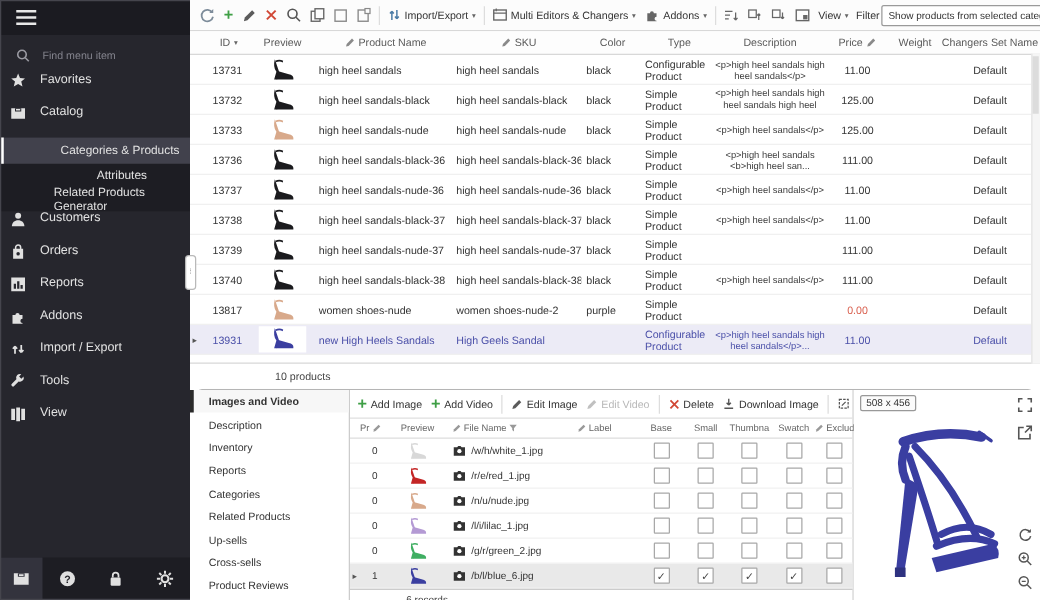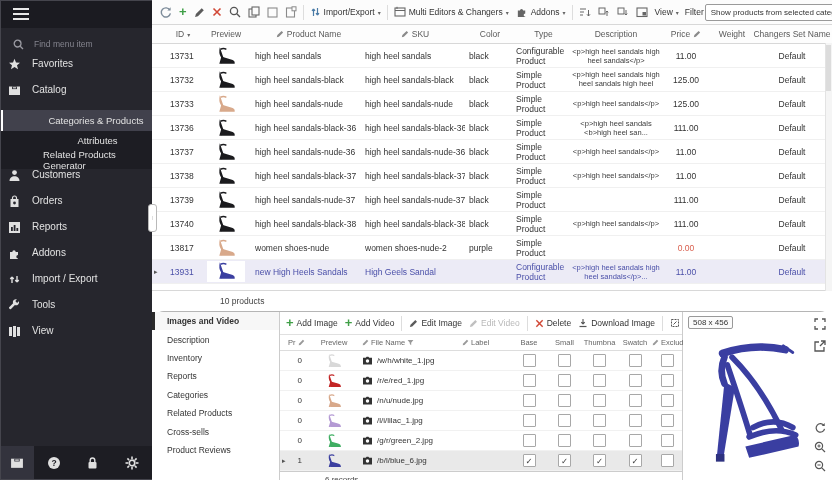--- a/index.html
+++ b/index.html
@@ -583,20 +583,23 @@
         <div class="tab">
             <span>Reports</span>
           </div>
         <div class="tab">
             <span>Categories</span>
           </div>
         <div class="tab">
             <span>Related Products</span>
           </div>
         <div class="tab">
+            <span>Up-sells</span>
+          </div>
+        <div class="tab">
             <span>Cross-sells</span>
           </div>
         <div class="tab">
             <span>Product Reviews</span>
           </div>
       </div>
 
       <div class="mid">
         <div class="mtb">
           <div class="mtbtn">

